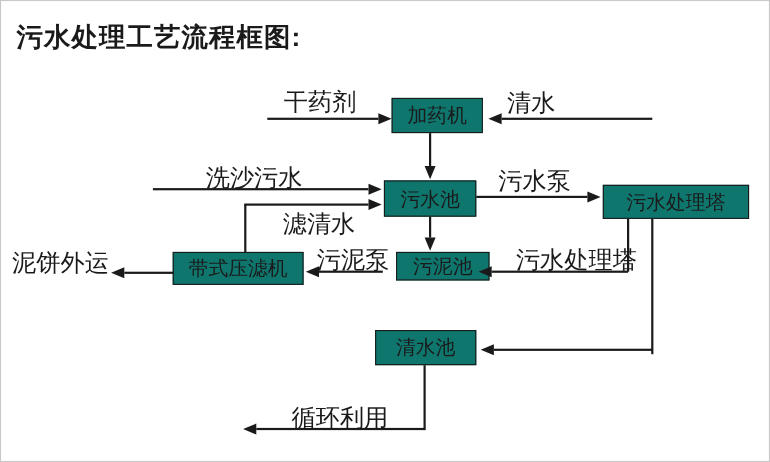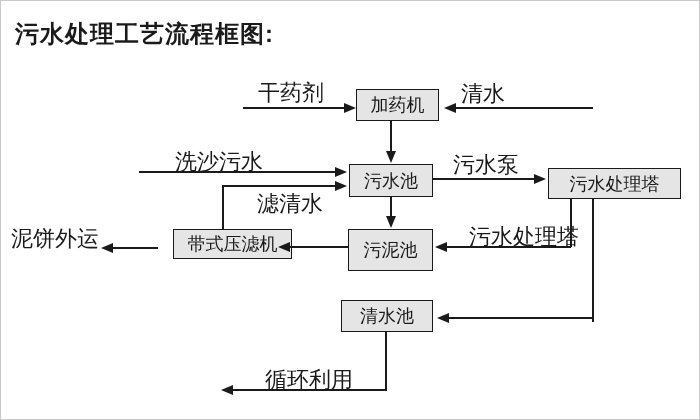--- a/index.html
+++ b/index.html
@@ -16,21 +16,21 @@
   .title {
     position: absolute;
     font-size: 24px;
     font-weight: bold;
     letter-spacing: 1px;
     white-space: nowrap;
   }
   .box {
     position: absolute;
     border: 1.5px solid #1a1a1a;
-    background: #e5e5e5;
+    background: #0f766e;
     display: flex;
     align-items: center;
     justify-content: center;
     font-size: 18px;
     white-space: nowrap;
     box-sizing: border-box;
   }
   .lbl {
     position: absolute;
     font-size: 22px;
@@ -46,29 +46,30 @@
 </head>
 <body>
 
 <div id="stage">
 
   <div class="title" style="left:14px; top:17px;">污水处理工艺流程框图:</div>
 
   <div class="box" style="left:355px; top:88px;  width:83px;  height:32px;">加药机</div>
   <div class="box" style="left:348px; top:163px; width:84px;  height:33px;">污水池</div>
   <div class="box" style="left:547px; top:167px; width:133px; height:31px;">污水处理塔</div>
-  <div class="box" style="left:347px; top:228px; width:85px;  height:42px;">污泥池</div>
-  <div class="box" style="left:156px; top:228px; width:119px; height:30px;margin-left:16px;">带式压滤机</div>
+  <div class="box" style="left:359px; top:228px; width:85px;  height:26px;">污泥池</div>
+  <div class="box" style="left:156px; top:228px; width:119px; height:30px;">带式压滤机</div>
   <div class="box" style="left:340px; top:299px; width:92px;  height:32px;">清水池</div>
 
   <div class="lbl" style="left:257px; top:77px;">干药剂</div>
   <div class="lbl" style="left:460px; top:78px;">清水</div>
-  <div class="lbl" style="left:174px; top:146px;">洗沙污水</div>
+  <div class="lbl" style="left:186px; top:146px;">洗沙污水</div>
   <div class="lbl" style="left:256px; top:188px;">滤清水</div>
   <div class="lbl" style="left:452px; top:149px;">污水泵</div>
+  <div class="lbl" style="left:287px; top:221px;">污泥泵</div>
   <div class="lbl" style="left:468px; top:221px;">污水处理塔</div>
   <div class="lbl" style="left:264px; top:364px;">循环利用</div>
   <div class="lbl" style="left:10px; top:223px;">泥饼外运</div>
 
   <div class="hl" style="left:242px; top:106px; width:101px;"></div>
   <div class="ar" style="left:343px; top:102px;"></div>
 
   <div class="hl" style="left:455px; top:106px; width:137px;"></div>
   <div class="al" style="left:443px; top:102px;"></div>
 

